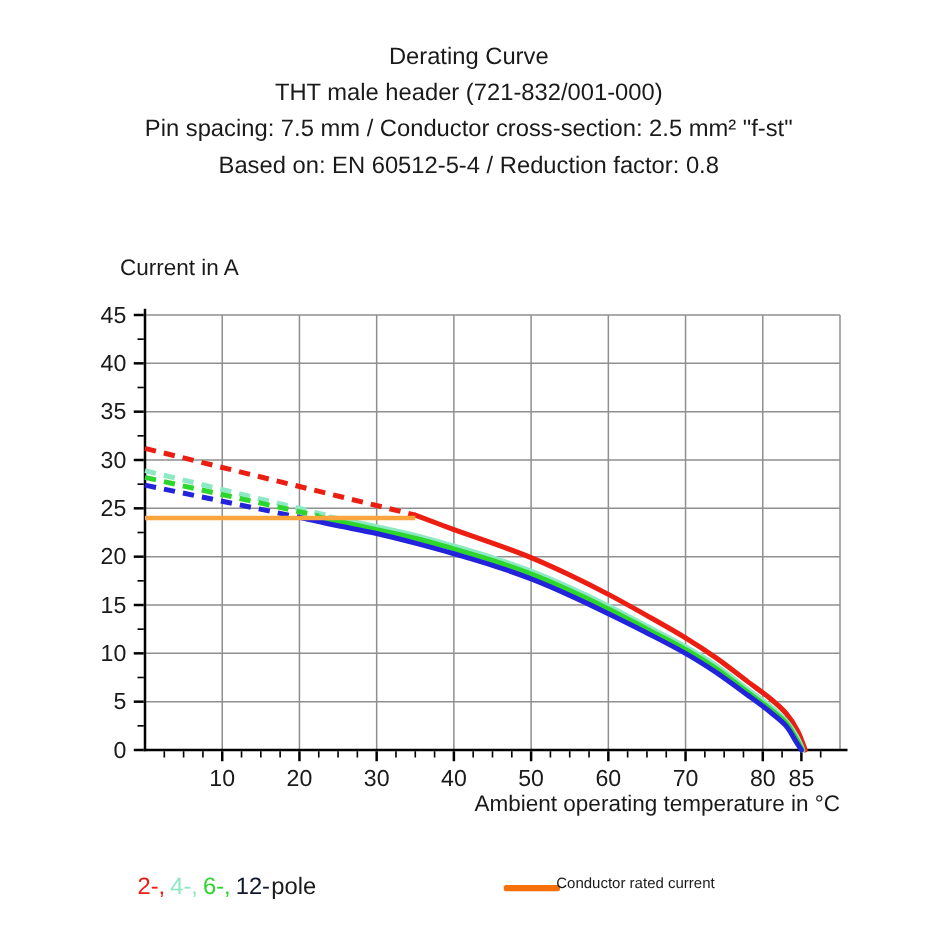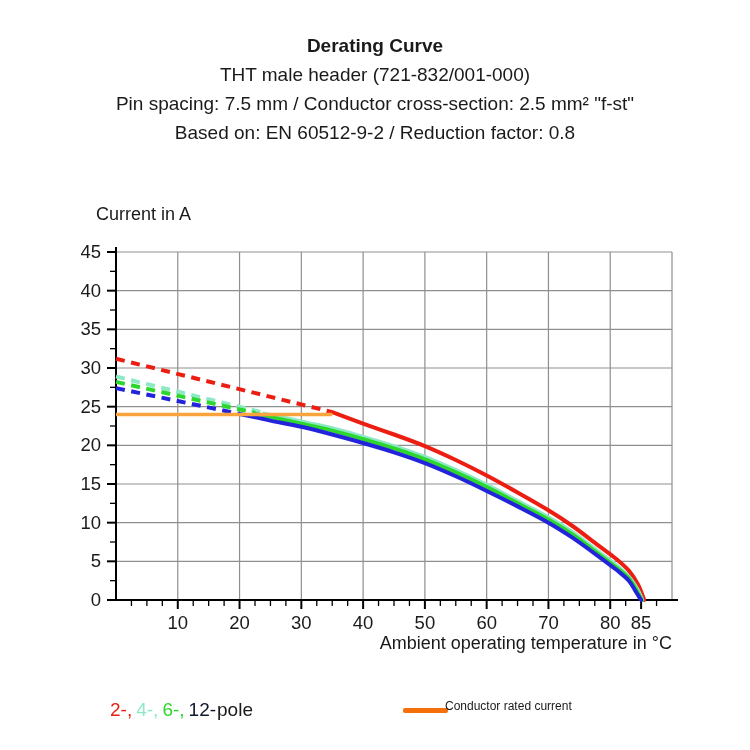--- a/index.html
+++ b/index.html
@@ -1,37 +1,37 @@
 <!DOCTYPE html>
 <html><head>
 <meta charset="utf-8">
 <style>
   html,body{margin:0;padding:0;background:#fff;}
   body{width:750px;height:750px;position:relative;overflow:hidden;
        font-family:"Liberation Sans",sans-serif;color:#1a1a1a;}
   .titles{position:absolute;top:31px;left:0;width:750px;text-align:center;}
   .titles p{margin:0;font-size:19px;line-height:29px;}
-  .titles p.t1{font-weight:bold;}
+  .titles p.t1{font-weight:normal;}
   .ylabel{position:absolute;left:96px;top:204px;font-size:18px;}
   .xlabel{position:absolute;right:78px;top:633px;font-size:18px;}
   #chart{position:absolute;left:0;top:0;}
   .legend-poles{position:absolute;left:110px;top:699px;font-size:19px;white-space:nowrap;}
   .legend-poles span{margin-right:4px;}
   .legend-poles span.suffix{margin-left:-3px;margin-right:10px;color:#1a1a1a;}
   .legend-swatch{position:absolute;left:403px;top:708px;width:45px;height:5px;border-radius:2px;}
   .legend-rated{position:absolute;left:445px;top:699px;font-size:12px;}
 </style>
 </head>
 <body>
 
 <div class="titles">
   <p class="t1">Derating Curve</p>
   <p>THT male header (721-832/001-000)</p>
   <p>Pin spacing: 7.5 mm / Conductor cross-section: 2.5 mm² "f-st"</p>
-  <p>Based on: EN 60512-9-2 / Reduction factor: 0.8</p>
+  <p>Based on: EN 60512-5-4 / Reduction factor: 0.8</p>
 </div>
 
 <div class="ylabel">Current in A</div>
 
 <svg id="chart" width="750" height="750">
     <line x1="116" y1="561.3333333333334" x2="672" y2="561.3333333333334" stroke="#8f8f8f" stroke-width="1.2"></line>
     <line x1="116" y1="522.6666666666666" x2="672" y2="522.6666666666666" stroke="#8f8f8f" stroke-width="1.2"></line>
     <line x1="116" y1="484" x2="672" y2="484" stroke="#8f8f8f" stroke-width="1.2"></line>
     <line x1="116" y1="445.33333333333337" x2="672" y2="445.33333333333337" stroke="#8f8f8f" stroke-width="1.2"></line>
     <line x1="116" y1="406.66666666666663" x2="672" y2="406.66666666666663" stroke="#8f8f8f" stroke-width="1.2"></line>

